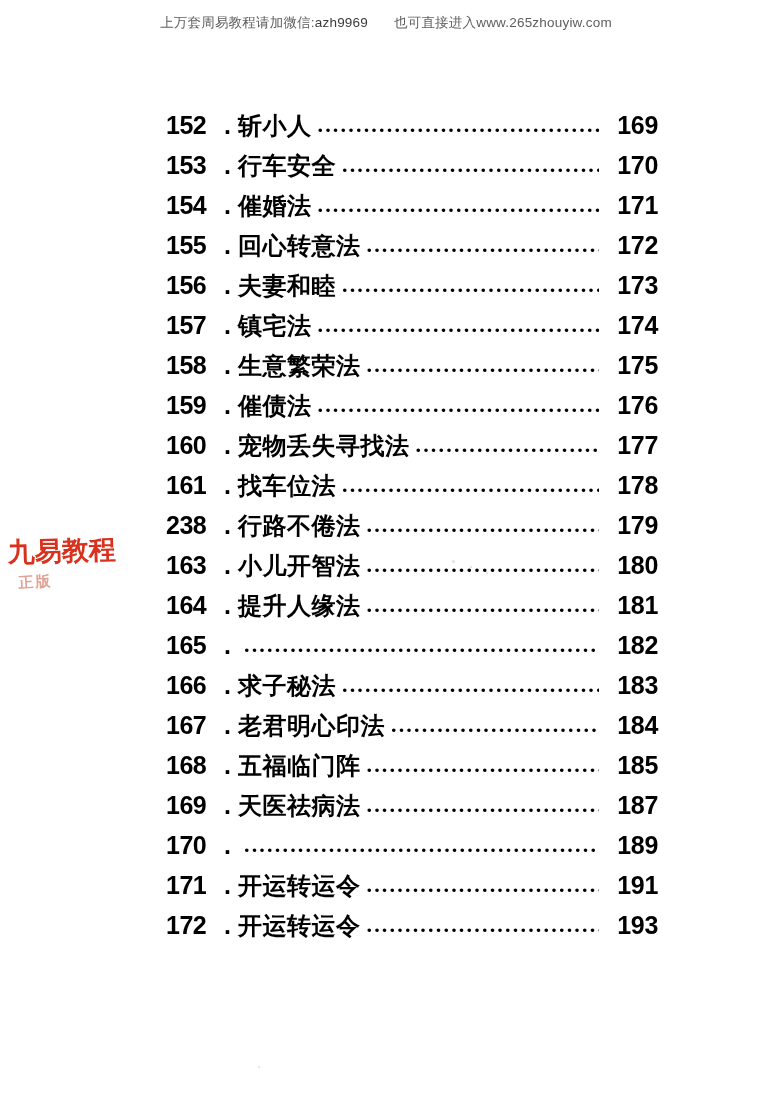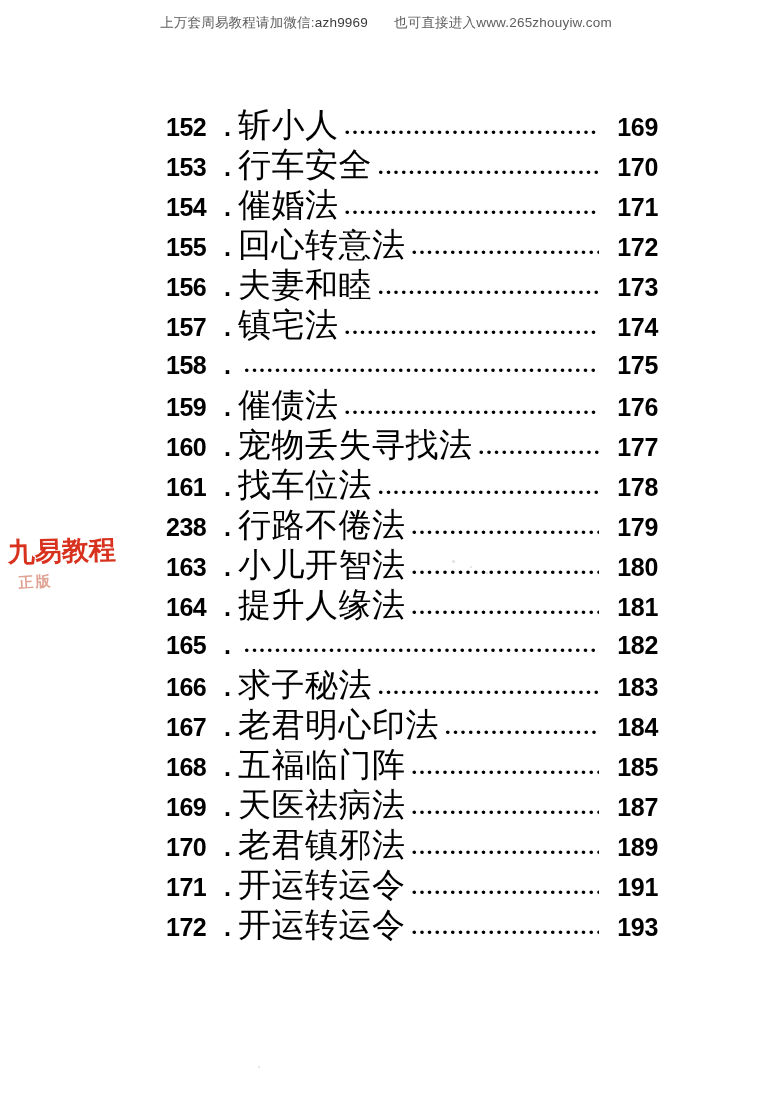--- a/index.html
+++ b/index.html
@@ -58,22 +58,22 @@
   }
   .toc-dot-after-num {
     font-family: "Liberation Sans", sans-serif;
     font-size: 25px;
     font-weight: 700;
     color: #000;
     margin-right: 7px;
   }
   .toc-title {
     font-family: "DejaVu Serif", serif;
-    font-size: 33px;
-    font-weight: 400;
+    font-size: 24px;
+    font-weight: 700;
     color: #000;
     letter-spacing: 0.5px;
   }
   .toc-leader {
     flex: 1 1 auto;
     overflow: hidden;
     margin: 0 3px 0 6px;
     font-size: 22px;
     font-weight: 700;
     letter-spacing: 2.2px;
@@ -172,20 +172,21 @@
     <div class="toc-row">
       <span class="toc-num">157</span>
       <span class="toc-dot-after-num">.</span>
       <span class="toc-title">镇宅法</span>
       <span class="toc-leader">....................................................................</span>
       <span class="toc-page">174</span>
     </div>
     <div class="toc-row">
       <span class="toc-num">158</span>
       <span class="toc-dot-after-num">.</span>
+      <span class="toc-title">生意繁荣法</span>
       <span class="toc-leader">....................................................................</span>
       <span class="toc-page">175</span>
     </div>
     <div class="toc-row">
       <span class="toc-num">159</span>
       <span class="toc-dot-after-num">.</span>
       <span class="toc-title">催债法</span>
       <span class="toc-leader">....................................................................</span>
       <span class="toc-page">176</span>
     </div>
@@ -254,21 +255,20 @@
     <div class="toc-row">
       <span class="toc-num">169</span>
       <span class="toc-dot-after-num">.</span>
       <span class="toc-title">天医祛病法</span>
       <span class="toc-leader">....................................................................</span>
       <span class="toc-page">187</span>
     </div>
     <div class="toc-row">
       <span class="toc-num">170</span>
       <span class="toc-dot-after-num">.</span>
-      <span class="toc-title">老君镇邪法</span>
       <span class="toc-leader">....................................................................</span>
       <span class="toc-page">189</span>
     </div>
     <div class="toc-row">
       <span class="toc-num">171</span>
       <span class="toc-dot-after-num">.</span>
       <span class="toc-title">开运转运令</span>
       <span class="toc-leader">....................................................................</span>
       <span class="toc-page">191</span>
     </div>

